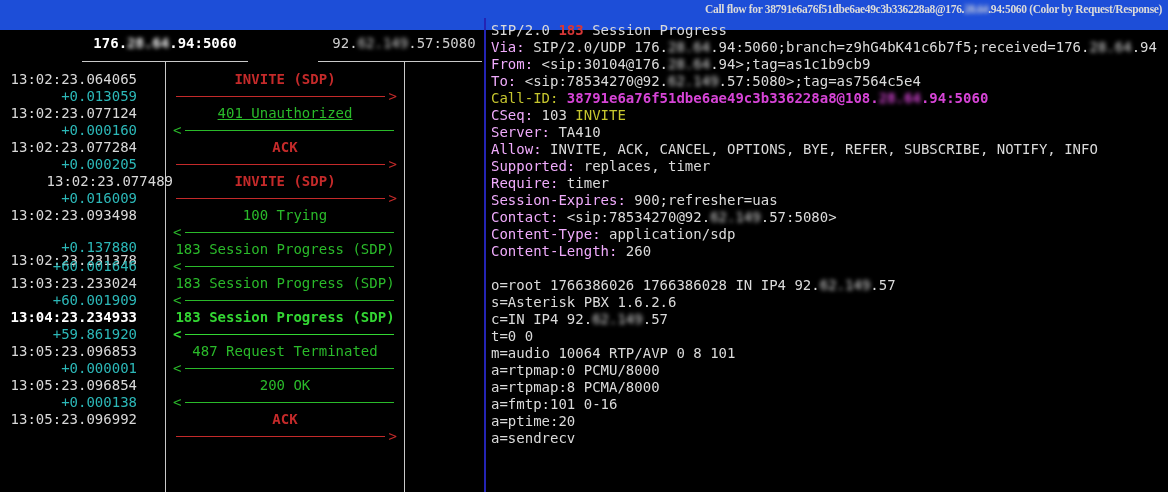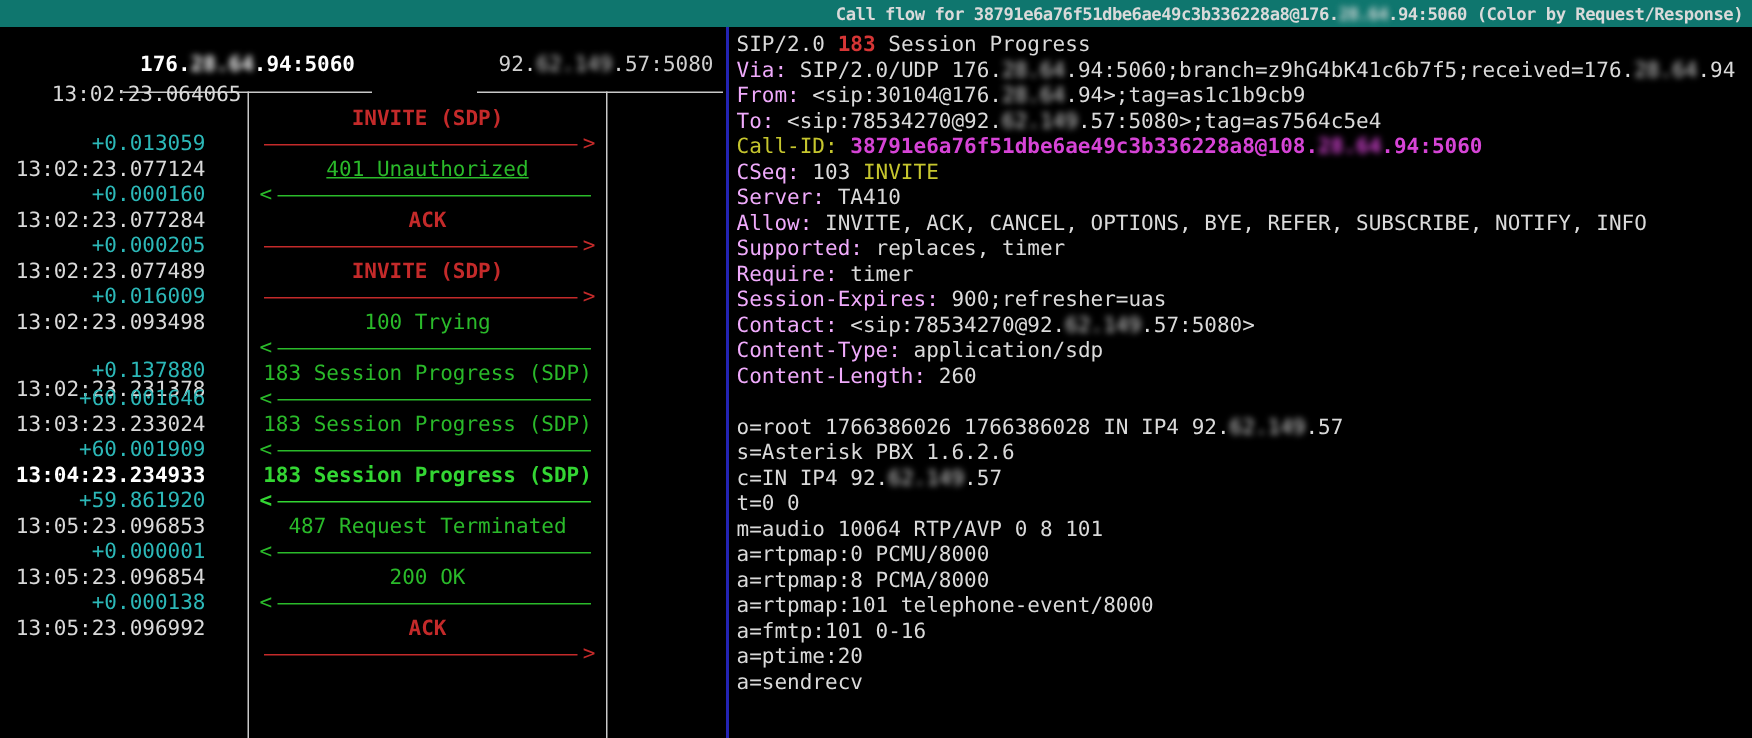--- a/index.html
+++ b/index.html
@@ -1,20 +1,20 @@
 <!DOCTYPE html>
 <html><head>
 <meta charset="utf-8">
 <style>
   html,body{margin:0;padding:0;background:#000;}
   .screen{position:relative;width:1168px;height:492px;background:#000;overflow:hidden;
           font-family:"DejaVu Sans Mono",monospace;font-size:14px;color:#dadada;}
   
-  .titlebar{position:absolute;top:0;left:0;width:1168px;height:18px;background:#0f766e;
-            line-height:18px;text-align:right;padding-right:6px;box-sizing:border-box;}
+  .titlebar{position:absolute;top:0;left:0;width:1168px;height:30px;background:#1d4ed8;
+            line-height:18px;text-align:right;padding-right:6px;box-sizing:border-box;font-family:Liberation Serif, serif;}
   .titlebar .seg{color:#ffffff;font-weight:bold;font-size:11.5px;letter-spacing:-0.35px;}
   
   .flow-panel{position:absolute;top:18px;left:0;width:548px;height:474px;}
   .panel-sep{position:absolute;top:18px;left:484px;width:2px;height:474px;background:#2424b4;}
   .detail-panel{position:absolute;top:18px;left:486px;width:682px;height:474px;
                 padding:4px 0 0 5px;box-sizing:border-box;}
   .dline{height:17px;line-height:17px;white-space:pre;}
   
   .seg.w{color:#dadada;}
   .seg.g{color:#f0abfc;}
@@ -68,42 +68,42 @@
   </div>
 
   <div class="flow-panel">
     <div class="endpoint ep-left"><span>176.</span><span class="rd">28.64</span><span>.94:5060</span></div>
     <div class="endpoint ep-right"><span>92.</span><span class="rd">62.149</span><span>.57:5080</span></div>
     <div class="underline ul-left"></div>
     <div class="underline ul-right"></div>
     <div class="lifeline ll-left"></div>
     <div class="lifeline ll-right"></div>
     <div id="messages">
-        <div class="ts" style="top: 37px; padding-left: 24px;">13:02:23.064065</div>
+        <div class="ts" style="top: 53px;">13:02:23.064065</div>
         <div class="delta" style="top: 70px;">+0.013059</div>
         <div class="mlabel request" style="top: 53px;">INVITE (SDP)</div>
         <div class="arrow request dir-right" style="top: 70px;">
           <div class="line"></div>
           <span class="head">&gt;</span>
         </div>
         <div class="ts" style="top: 87px;">13:02:23.077124</div>
         <div class="delta" style="top: 104px;">+0.000160</div>
         <div class="mlabel response" style="top: 87px; text-decoration: underline;">401 Unauthorized</div>
         <div class="arrow response dir-left" style="top: 104px;">
           <div class="line"></div>
           <span class="head">&lt;</span>
         </div>
         <div class="ts" style="top: 121px;">13:02:23.077284</div>
         <div class="delta" style="top: 138px;">+0.000205</div>
         <div class="mlabel request" style="top: 121px;">ACK</div>
         <div class="arrow request dir-right" style="top: 138px;">
           <div class="line"></div>
           <span class="head">&gt;</span>
         </div>
-        <div class="ts" style="top: 155px;">13:02:23.077489</div>
+        <div class="ts" style="top: 155px; padding-left: 36px;">13:02:23.077489</div>
         <div class="delta" style="top: 172px;">+0.016009</div>
         <div class="mlabel request" style="top: 155px;">INVITE (SDP)</div>
         <div class="arrow request dir-right" style="top: 172px;">
           <div class="line"></div>
           <span class="head">&gt;</span>
         </div>
         <div class="ts" style="top: 189px;">13:02:23.093498</div>
         <div class="delta" style="top: 221px;">+0.137880</div>
         <div class="mlabel response" style="top: 189px;">100 Trying</div>
         <div class="arrow response dir-left" style="top: 206px;">
@@ -173,20 +173,19 @@
         <div class="dline"><span class="seg g">Content-Type: </span><span class="seg w">application/sdp</span></div>
         <div class="dline"><span class="seg g">Content-Length: </span><span class="seg w">260</span></div>
         <div class="dline"></div>
         <div class="dline"><span class="seg w">o=root 1766386026 1766386028 IN IP4 92.</span><span class="seg w rd">62.149</span><span class="seg w">.57</span></div>
         <div class="dline"><span class="seg w">s=Asterisk PBX 1.6.2.6</span></div>
         <div class="dline"><span class="seg w">c=IN IP4 92.</span><span class="seg w rd">62.149</span><span class="seg w">.57</span></div>
         <div class="dline"><span class="seg w">t=0 0</span></div>
         <div class="dline"><span class="seg w">m=audio 10064 RTP/AVP 0 8 101</span></div>
         <div class="dline"><span class="seg w">a=rtpmap:0 PCMU/8000</span></div>
         <div class="dline"><span class="seg w">a=rtpmap:8 PCMA/8000</span></div>
-        <div class="dline"><span class="seg w">a=rtpmap:101 telephone-event/8000</span></div>
         <div class="dline"><span class="seg w">a=fmtp:101 0-16</span></div>
         <div class="dline"><span class="seg w">a=ptime:20</span></div>
         <div class="dline"><span class="seg w">a=sendrecv</span></div>
       </div>
   </div>
 
 </div>
 
 </body></html>

